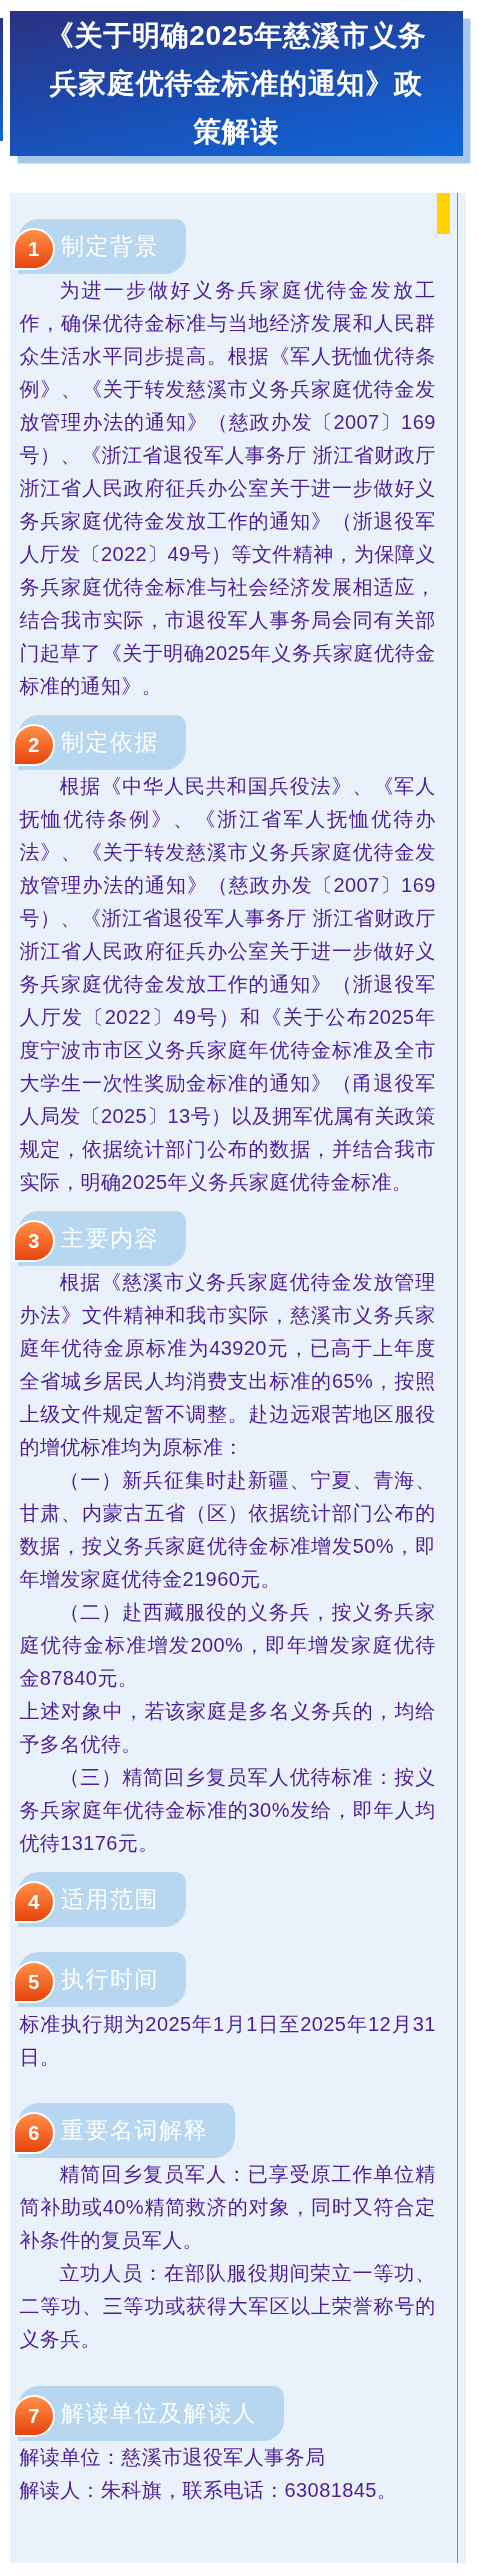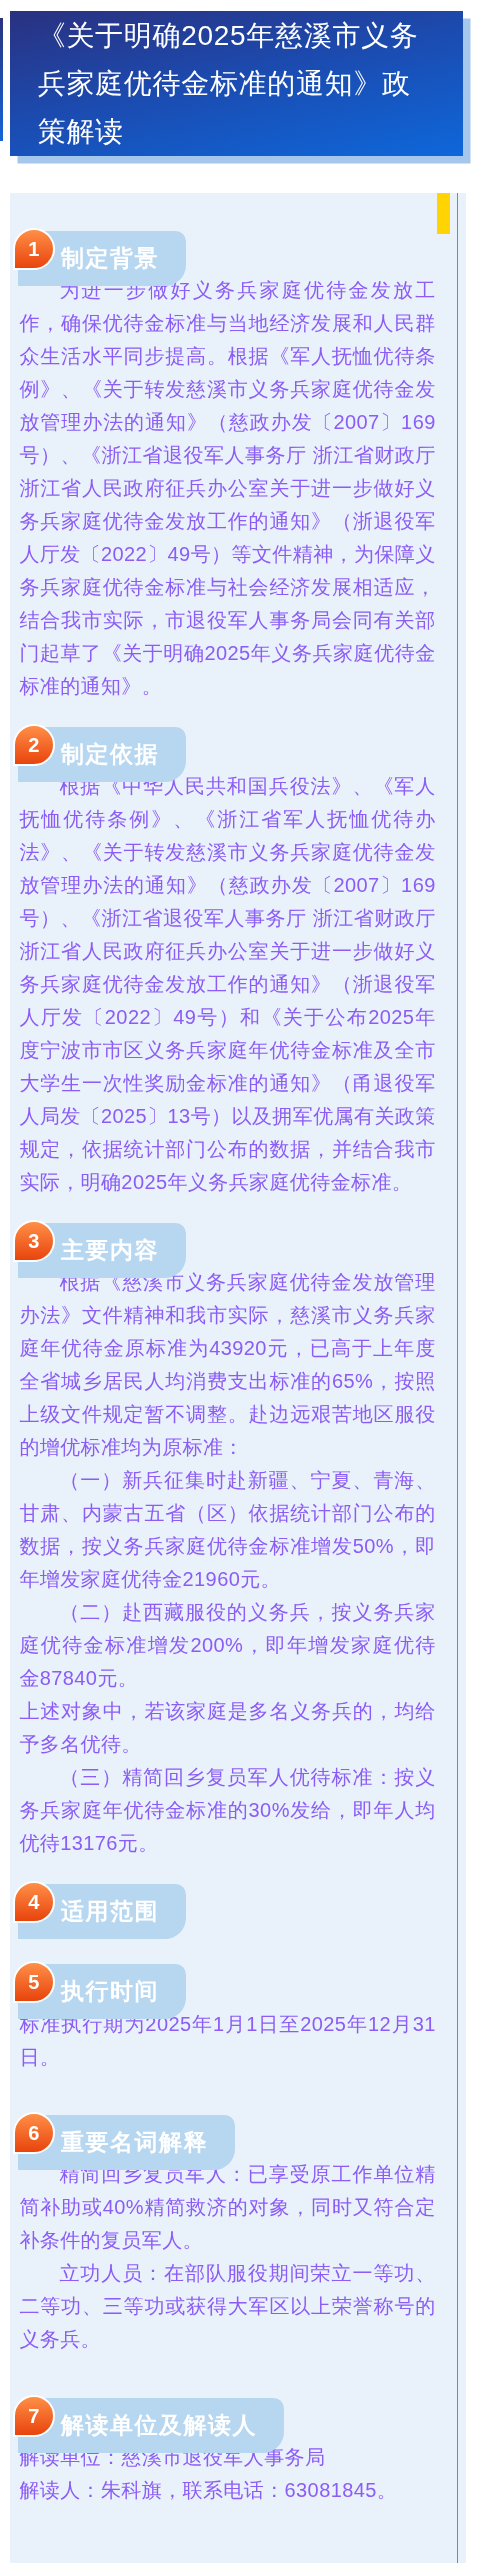--- a/index.html
+++ b/index.html
@@ -8,45 +8,45 @@
 
   
   .edge-sliver{position:absolute;left:0;top:18px;width:3px;height:123px;
     background:linear-gradient(180deg,#2a3380,#1465d8);}
 
   
   .header-card{position:absolute;left:9.7px;top:11.2px;width:453px;height:145px;
     background:linear-gradient(168deg,#2a3180 0%,#1c4aae 45%,#0e67da 100%);
     box-shadow:7.5px 7.5px 0 0 #a6c7ec;
     display:flex;align-items:center;justify-content:center;}
-  .header-title{color:#ffffff;font-weight:normal;font-size:28px;line-height:48px;
-    padding:0 28px;letter-spacing:0.7px;}
+  .header-title{color:#ffffff;font-weight:bold;font-size:28px;line-height:48px;
+    text-align:center;padding:0 28px;letter-spacing:0.7px;}
 
   
   .content-card{position:absolute;left:9.7px;top:193px;width:456px;height:2370px;
     background:#e9f1fa;overflow:hidden;}
   .v-line{position:absolute;top:0;right:7.5px;width:1.5px;height:100%;background:#4f93d8;}
   .yellow-bar{position:absolute;top:0;right:15.7px;width:13.4px;height:41px;background:#ffd402;}
 
   
   .sec-head{position:relative;height:55px;margin:7.5px 0 4.5px 0;}
   .sec-head.first{margin-top:21.7px;}
   .sec-head.roomy{margin-top:25.4px;}
-  .badge{position:absolute;left:8.2px;top:16px;height:55px;line-height:55px;
+  .badge{position:absolute;left:8.2px;top:4px;height:55px;line-height:55px;
     background:#b7d7f1;border-radius:21px 10.5px 21px 0;
-    color:#ffffff;font-size:23px;font-weight:bold;letter-spacing:1.5px;
+    color:#ffffff;font-size:23px;font-weight:normal;letter-spacing:1.5px;
     padding:0 27px 0 43px;white-space:nowrap;}
   .num{position:absolute;left:3px;top:13.4px;width:42px;height:42px;box-sizing:border-box;
     background:linear-gradient(180deg,#ff8f47,#e8440c);
     border:2.2px solid #ffffff;border-radius:50% 50% 50% 0;
     color:#ffffff;font-size:20px;font-weight:bold;
     display:flex;align-items:center;justify-content:center;z-index:2;}
 
   
-  .para{margin:0 30px 0 9.7px;font-size:20px;line-height:33px;color:#8b5cf6;
+  .para{margin:0 30px 0 9.7px;font-size:20px;line-height:33px;color:#4c1d95;
     text-align:justify;letter-spacing:0.4px;}
   .para.indent{text-indent:2em;}
 </style>
 </head>
 <body>
 
 <div class="page">
 
   <div class="edge-sliver"></div>
 

